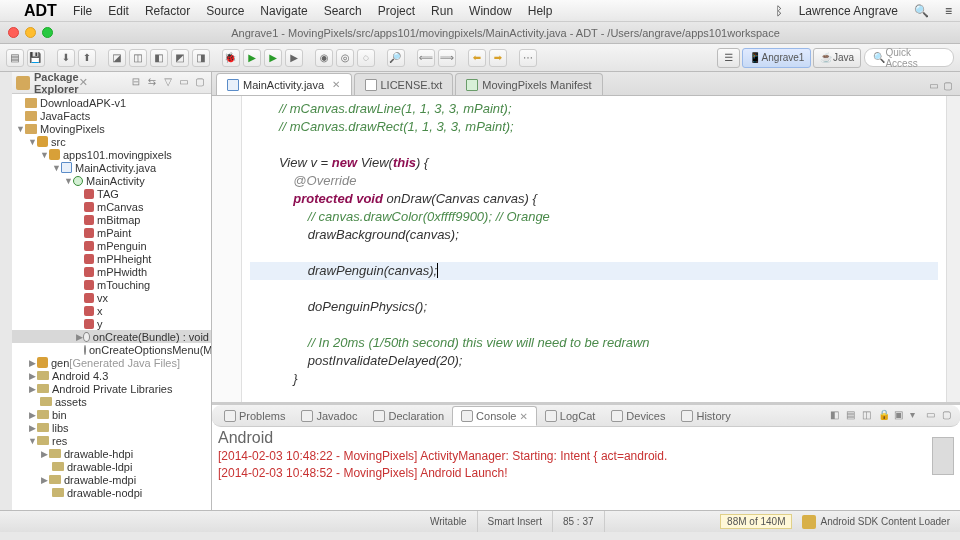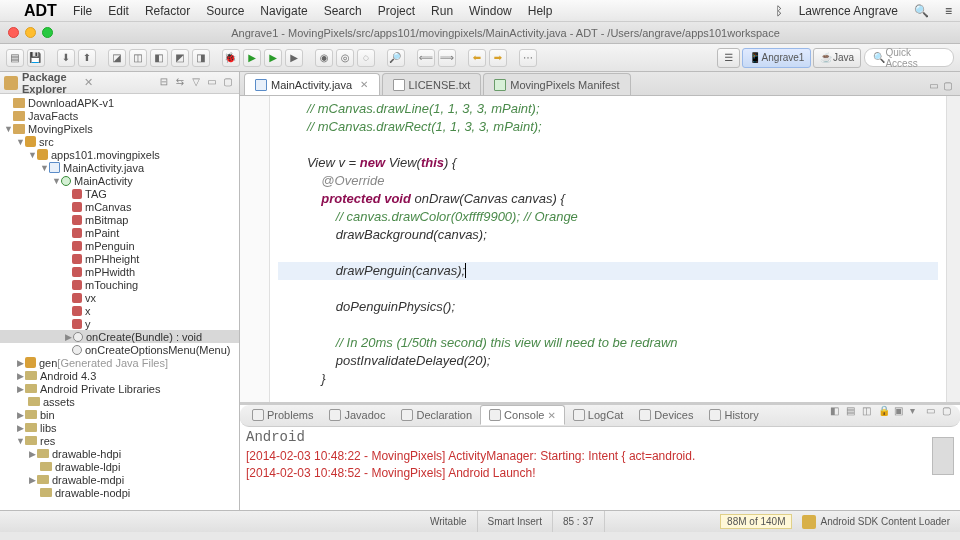--- a/index.html
+++ b/index.html
@@ -24,21 +24,21 @@
 .toolbar { height: 28px; background: linear-gradient(#f5f5f5,#e5e5e5); border-bottom:1px solid #bbb; display:flex; align-items:center; padding:0 6px; gap:3px; }
 .tbtn { width:18px; height:18px; border:1px solid #ccc; background:linear-gradient(#fbfbfb,#ebebeb); border-radius:3px; display:flex; align-items:center; justify-content:center; font-size:10px; color:#666; cursor:pointer;}
 .tsep { width:6px; }
 .toolbar .spacer { flex:1; }
 .persp { display:flex; align-items:center; gap:2px; }
 .persp-item { height:20px; padding:0 6px; border:1px solid #bbb; background:linear-gradient(#fafafa,#e6e6e6); border-radius:3px; font-size:10px; display:flex; align-items:center; color:#555;}
 .persp-item.active { background:linear-gradient(#e0eaff,#c8daf5); border-color:#99b8e8;}
 .quick-access { height:19px; width:90px; border:1px solid #ccc; border-radius:9px; padding:0 8px; background:#fff; font-size:10px; color:#999; display:flex; align-items:center;}
 
 .main { display:flex; height:438px; }
-.sidebar { width:240px; background:#fff; border-right:1px solid #bbb; display:flex; flex-direction:column; }
+.sidebar { width:200px; background:#fff; border-right:1px solid #bbb; display:flex; flex-direction:column;margin-left:12px; }
 .view-header { height:22px; background:linear-gradient(#f5f5f5,#e8e8e8); border-bottom:1px solid #ccc; display:flex; align-items:center; padding:0 4px; font-size:11px; }
 .view-header .vh-icon { width:14px; height:14px; margin-right:4px; background:#d4a95b; border-radius:2px;}
 .view-header .vh-title { flex:1; font-weight:bold; color:#555;}
 .view-header .vh-btn { width:14px; height:14px; margin-left:2px; font-size:10px; color:#888; text-align:center; cursor:pointer;}
 .view-header .vh-close { font-size:11px; color:#999;}
 
 .tree { flex:1; overflow:auto; padding:2px 0; font-size:11px; color:#333;}
 .tree-row { display:flex; align-items:center; height:13px; padding:0 2px; cursor:default; white-space:nowrap;}
 .tw { width:9px; text-align:center; font-size:9px; color:#888; cursor:pointer;}
 .ticon { width:14px; height:11px; margin-right:3px; display:inline-flex; align-items:center; justify-content:center; font-size:9px;}
@@ -65,28 +65,28 @@
 .gutter { width:30px; background:#fafafa; border-right:1px solid #e0e0e0; }
 .code { flex:1; padding:4px 8px; font-family:Menlo,Monaco,Consolas,monospace; font-size:13px; line-height:18px; white-space:pre; overflow:hidden; color:#333;font-style:italic;}
 .code .kw { color:#8e0f52; font-weight:bold;}
 .code .cm { color:#4a8a4a; }
 .code .ann { color:#888;}
 .hl-line { background:#e8f0fa; display:inline-block; width:100%;}
 .cursor-bar { border-right:1px solid #000;}
 .code-scroll { width:14px; background:#f0f0f0; border-left:1px solid #ddd;}
 
 .bottom-panel { height:108px; border-top:3px solid #ccc; display:flex; flex-direction:column; background:#fff;}
-.bp-tabs { height:22px; background:linear-gradient(#f2f2f2,#e5e5e5); border-bottom:1px solid #ccc; display:flex; padding:0 4px;border-radius:9px;}
+.bp-tabs { height:22px; background:linear-gradient(#f2f2f2,#e5e5e5); border-bottom:1px solid #ccc; display:flex; align-items:center; padding:0 4px;border-radius:9px;}
 .bp-tab { padding:0 8px; height:20px; display:flex; align-items:center; font-size:11px; color:#666; gap:3px; cursor:pointer;}
 .bp-tab.active { background:#fff; border:1px solid #bbb; border-bottom:1px solid #fff; border-radius:3px 3px 0 0; margin-bottom:-1px;}
 .bp-tab .bp-ic { width:12px; height:12px; border:1px solid #999; border-radius:2px; background:#f0f0f0;}
 .bp-tabs .spacer { flex:1;}
 .bp-tabs .bp-tool { width:14px; height:14px; margin-left:2px; font-size:10px; color:#888;}
 .bp-body { flex:1; padding:2px 6px; font-family:Menlo,Monaco,Consolas,monospace; font-size:12px; color:#333; line-height:17px; overflow:hidden;}
-.bp-label { font-size:14px; color:#666; font-family:Liberation Mono, monospace; padding-bottom:2px;}
+.bp-label { font-size:16px; color:#666; font-family:Liberation Sans, sans-serif; padding-bottom:2px;}
 .bp-line { color:#c83232; white-space:nowrap;}
 .bp-scroll-ind { float:right; width:22px; height:38px; background:#dcdcdc; border:1px solid #bbb; margin-top:8px;}
 
 .statusbar { height:22px; background:linear-gradient(#f0f0f0,#e0e0e0); border-top:1px solid #bbb; display:flex; align-items:center; font-size:10px; color:#555;}
 .statusbar .sb-cell { padding:0 10px; border-right:1px solid #ccc; height:100%; display:flex; align-items:center;}
 .statusbar .sb-spacer-sm { width:420px; }
 .statusbar .heap { background:#fff8d8; border:1px solid #e0d088; padding:1px 6px; font-size:10px; margin:0 6px;}
 .statusbar .sb-icon { width:14px; height:14px; margin:0 4px; background:#d8b048; border-radius:2px;}
 </style>
 </head>

